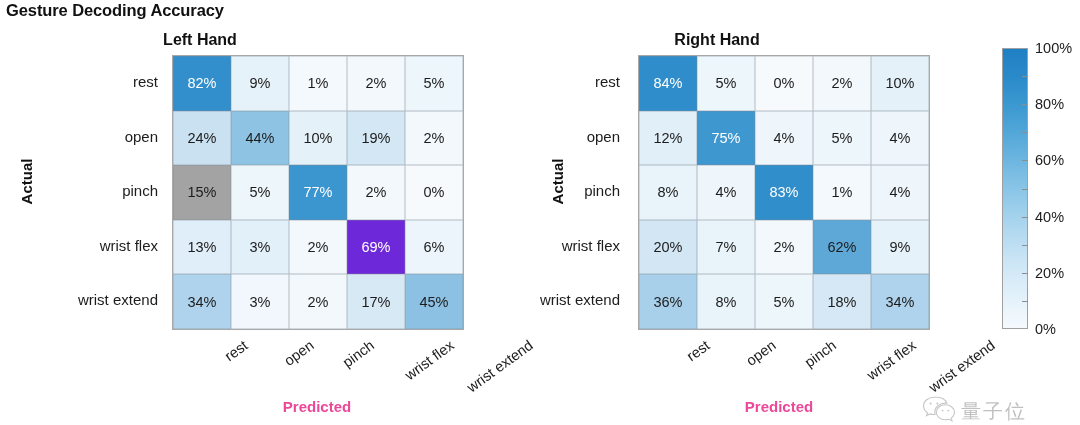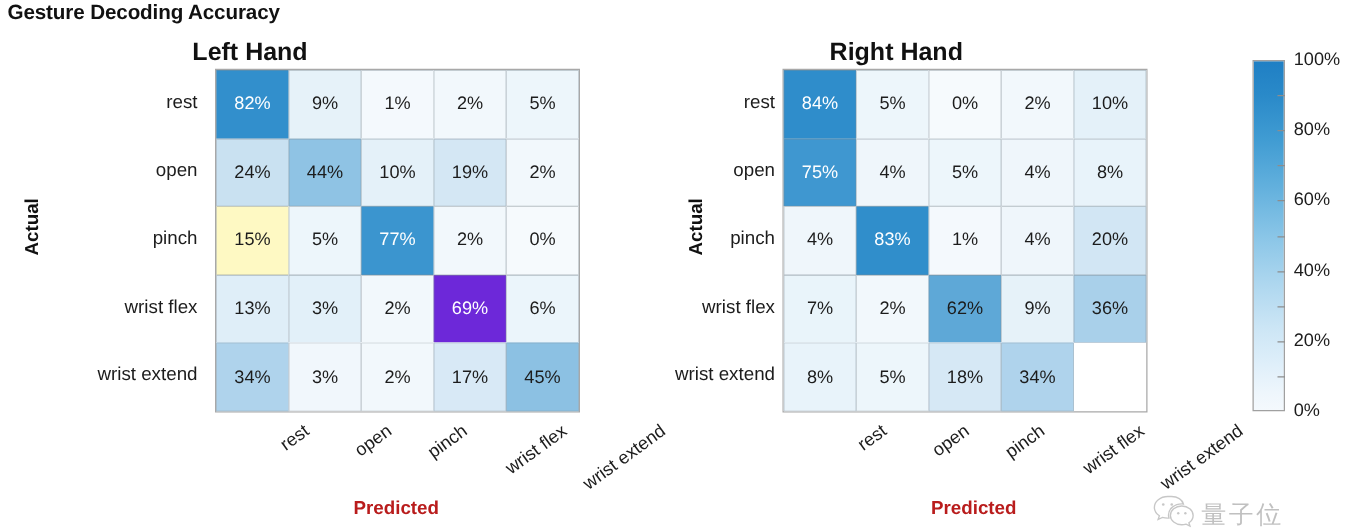--- a/index.html
+++ b/index.html
@@ -35,35 +35,35 @@
     height: 425px;
   }
   #panel-left  { left: 0px;   width: 540px; }
   #panel-right { left: 462px; width: 540px; }
 
   .panel-title {
     position: absolute;
     top: 31px;
     width: 100%;
     text-align: center;
-    font-size: 20px;
+    font-size: 16px;
     font-weight: bold;
     color: #111111;
     white-space: nowrap;
   }
   #panel-left  .panel-title { left: 0px;  width: 400px; }
   #panel-right .panel-title { left: 55px; width: 400px; }
 
   
   .axis-title-x {
     position: absolute;
     top: 398px;
     font-size: 15px;
     font-weight: bold;
-    color: #b91c1c;
+    color: #ec4899;
     text-align: center;
     white-space: nowrap;
   }
   #panel-left  .axis-title-x { left: 172px; width: 290px; }
   #panel-right .axis-title-x { left: 172px; width: 290px; }
 
   .axis-title-y {
     position: absolute;
     font-size: 15px;
     font-weight: bold;
@@ -79,21 +79,21 @@
   .matrix {
     position: absolute;
     top: 55px;
     display: grid;
     grid-template-columns: repeat(5, 58px);
     grid-template-rows: repeat(5, 54.6px);
     border: 1px solid #a8a8a8;
     box-sizing: content-box;
   }
   #panel-left  .matrix { left: 172px; }
-  #panel-right .matrix { left: 164px; }
+  #panel-right .matrix { left: 176px; }
 
   .cell {
     position: relative;
     display: flex;
     align-items: center;
     justify-content: center;
     font-size: 14.5px;
     box-shadow: inset 0 0 0 0.5px rgba(130,140,150,0.55);
     box-sizing: border-box;
   }
@@ -222,21 +222,21 @@
       <div class="cell dark" style="background: rgb(50, 143, 204);">82%</div>
       <div class="cell light" style="background: rgb(230, 242, 249);">9%</div>
       <div class="cell light" style="background: rgb(244, 249, 253);">1%</div>
       <div class="cell light" style="background: rgb(242, 248, 252);">2%</div>
       <div class="cell light" style="background: rgb(237, 246, 251);">5%</div>
       <div class="cell light" style="background: rgb(201, 225, 241);">24%</div>
       <div class="cell light" style="background: rgb(143, 195, 228);">44%</div>
       <div class="cell light" style="background: rgb(228, 241, 249);">10%</div>
       <div class="cell light" style="background: rgb(212, 231, 244);">19%</div>
       <div class="cell light" style="background: rgb(242, 248, 252);">2%</div>
-      <div class="cell light" style="background: #fef9c3;">15%</div>
+      <div class="cell light" style="background: #a3a3a3;">15%</div>
       <div class="cell light" style="background: rgb(237, 246, 251);">5%</div>
       <div class="cell dark" style="background: rgb(59, 149, 207);">77%</div>
       <div class="cell light" style="background: rgb(242, 248, 252);">2%</div>
       <div class="cell light" style="background: rgb(246, 250, 253);">0%</div>
       <div class="cell light" style="background: rgb(223, 238, 248);">13%</div>
       <div class="cell light" style="background: rgb(226, 240, 249);">3%</div>
       <div class="cell light" style="background: rgb(242, 248, 252);">2%</div>
       <div class="cell dark" style="background: #6d28d9;">69%</div>
       <div class="cell light" style="background: rgb(235, 245, 251);">6%</div>
       <div class="cell light" style="background: rgb(175, 211, 236);">34%</div>
@@ -269,20 +269,21 @@
     <div class="row-label">wrist flex</div>
     <div class="row-label">wrist extend</div>
   </div>
 
   <div class="matrix" id="matrix-right">
       <div class="cell dark" style="background: rgb(47, 141, 203);">84%</div>
       <div class="cell light" style="background: rgb(237, 246, 251);">5%</div>
       <div class="cell light" style="background: rgb(246, 250, 253);">0%</div>
       <div class="cell light" style="background: rgb(242, 248, 252);">2%</div>
       <div class="cell light" style="background: rgb(228, 241, 249);">10%</div>
+      <div class="cell light" style="background: rgb(225, 239, 248);">12%</div>
       <div class="cell dark" style="background: rgb(63, 151, 208);">75%</div>
       <div class="cell light" style="background: rgb(239, 246, 251);">4%</div>
       <div class="cell light" style="background: rgb(237, 246, 251);">5%</div>
       <div class="cell light" style="background: rgb(239, 246, 251);">4%</div>
       <div class="cell light" style="background: rgb(232, 243, 250);">8%</div>
       <div class="cell light" style="background: rgb(239, 246, 251);">4%</div>
       <div class="cell dark" style="background: rgb(48, 142, 203);">83%</div>
       <div class="cell light" style="background: rgb(244, 249, 253);">1%</div>
       <div class="cell light" style="background: rgb(239, 246, 251);">4%</div>
       <div class="cell light" style="background: rgb(210, 230, 244);">20%</div>

